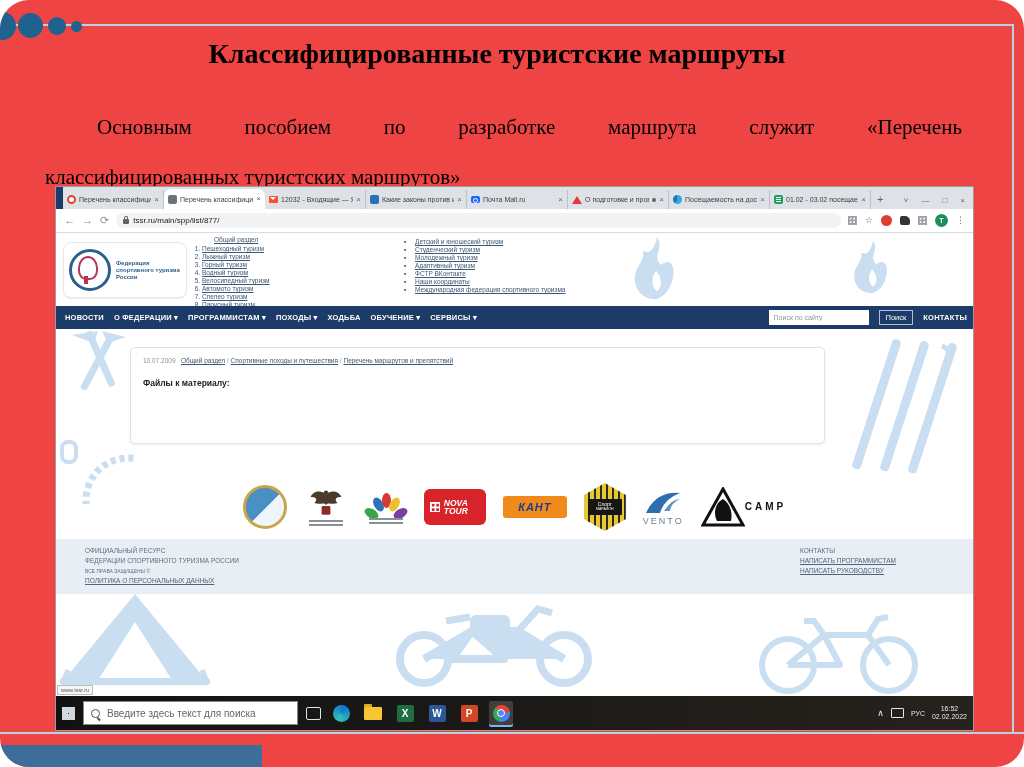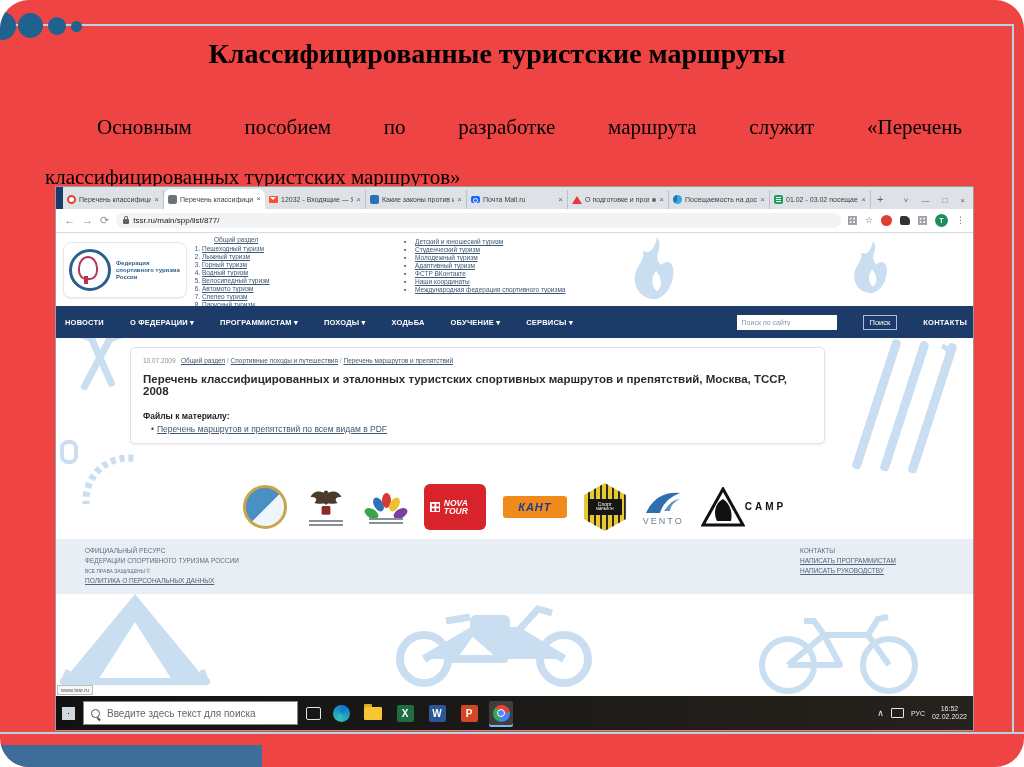--- a/index.html
+++ b/index.html
@@ -87,22 +87,22 @@
   .emblem:after{content:"";position:absolute;left:12px;top:24px;width:4px;height:8px;background:#c03048;}
   .logo-text{font-size:6px;font-weight:bold;color:#2c5f8e;line-height:7px;}
   .linkcol{position:absolute;top:2px;font-size:6.5px;line-height:8px;color:#3e5872;}
   .linkcol a,.sitelink{color:#3e5872;text-decoration:underline;cursor:pointer;}
   .col1{left:130px;width:170px;}
   .col1 .colhead{margin-left:28px;}
   .col1 ol{margin:1px 0 0;padding-left:16px;}
   .col2{left:349px;width:260px;top:4px;}
   .col2 ul{margin:0;padding-left:10px;list-style:disc;}
   
-  .mainnav{position:absolute;left:0;top:72px;right:0;height:32px;background:#1c3b68;
-       display:flex;align-items:center;gap:26px;padding:0 6px 0 9px;box-sizing:border-box;}
+  .mainnav{position:absolute;left:0;top:72px;right:0;height:23px;background:#1c3b68;
+       display:flex;align-items:center;gap:10px;padding:0 6px 0 9px;box-sizing:border-box;}
   .mainnav .item{color:#fff;font-size:7.5px;font-weight:bold;letter-spacing:.2px;white-space:nowrap;}
   .nav-search{margin-left:auto;width:100px;height:15px;background:#fff;border:none;font-size:7px;
        padding:0 5px;box-sizing:border-box;}
   .nav-search::placeholder{color:#8b97a3;}
   .searchbtn{height:15px;border:1px solid #aebdd2;background:transparent;color:#fff;font-size:7.5px;
        padding:0 6px;line-height:13px;}
   
   .card{position:absolute;left:74px;top:113px;width:695px;height:97px;background:#fff;
        border:1px solid #dfe3e8;border-radius:5px;box-shadow:0 1px 3px rgba(0,0,0,.07);
        padding:9px 12px;box-sizing:border-box;}
@@ -114,21 +114,21 @@
   .file-item .b{color:#444;margin:0 3px 0 8px;}
   
   .partners{position:absolute;left:0;top:243px;right:0;height:60px;display:flex;
        align-items:center;justify-content:center;gap:17px;}
   .p-badge{width:44px;height:44px;border-radius:50%;border:3px solid #c9a44c;
        background:linear-gradient(135deg,#4a90c4 52%,#eef5fb 52%);box-sizing:border-box;}
   .p-minsport{display:flex;flex-direction:column;align-items:center;gap:2px;}
   .p-bars{width:34px;height:6px;background:linear-gradient(#8a8f94 2px,transparent 2px) 0 0/34px 4px;}
   .p-petals{position:relative;width:42px;height:34px;}
   .petal{position:absolute;width:9px;height:15px;border-radius:50%;}
-  .p-nova{width:62px;height:46px;background:#d8232a;border-radius:6px;color:#fff;display:flex;
+  .p-nova{width:62px;height:36px;background:#d8232a;border-radius:6px;color:#fff;display:flex;
        align-items:center;gap:4px;padding:0 6px;box-sizing:border-box;}
   .nova-grid{width:10px;height:10px;background:
        linear-gradient(#fff 2px,transparent 2px) 0 0/10px 4.5px,
        linear-gradient(90deg,#fff 2px,transparent 2px) 0 0/4.5px 10px;}
   .nova-txt{font-size:8.5px;font-weight:bold;font-style:italic;line-height:8px;}
   .p-kant{width:64px;height:22px;background:#f08a1d;border-radius:3px;display:flex;
        align-items:center;justify-content:center;color:#1d3d8f;font-weight:bold;font-style:italic;
        font-size:11px;letter-spacing:1px;}
   .p-maraf{width:42px;height:48px;clip-path:polygon(50% 0,100% 25%,100% 75%,50% 100%,0 75%,0 25%);
        background:repeating-linear-gradient(90deg,#e8c832 0 4px,#2a2a22 4px 6px);
@@ -391,23 +391,21 @@
 
       <div class="card">
         <div class="crumbs">
           <span>10.07.2009</span>&nbsp;&nbsp;
           <a class="sitelink">Общий раздел</a>
           <span class="sep"> / </span>
           <a class="sitelink">Спортивные походы и путешествия</a>
           <span class="sep"> / </span>
           <a class="sitelink">Перечень маршрутов и препятствий</a>
         </div>
-        <h1>Перечень классифицированных и эталонных туристских спортивных маршрутов и препятствий, Москва, ТССР, 2008</h1>
         <div class="files-label">Файлы к материалу:</div>
-        <div class="file-item"><span class="b">•</span><a class="sitelink">Перечень маршрутов и препятствий по всем видам в PDF</a></div>
       </div>
 
       <div class="partners">
         <div class="p-badge"></div>
         <div class="p-minsport">
           <svg width="44" height="30" viewBox="0 0 60 40">
             <path fill="#4a3c2c" d="M30 8 C24 2 12 3 9 12 C17 11 19 16 14 20 C22 23 27 18 30 23 C33 18 38 23 46 20 C41 16 43 11 51 12 C48 3 36 2 30 8 Z"></path>
             <circle cx="30" cy="6" r="3" fill="#4a3c2c"></circle>
             <rect x="24" y="24" width="12" height="12" rx="2" fill="#8a2b2b"></rect>
           </svg>

